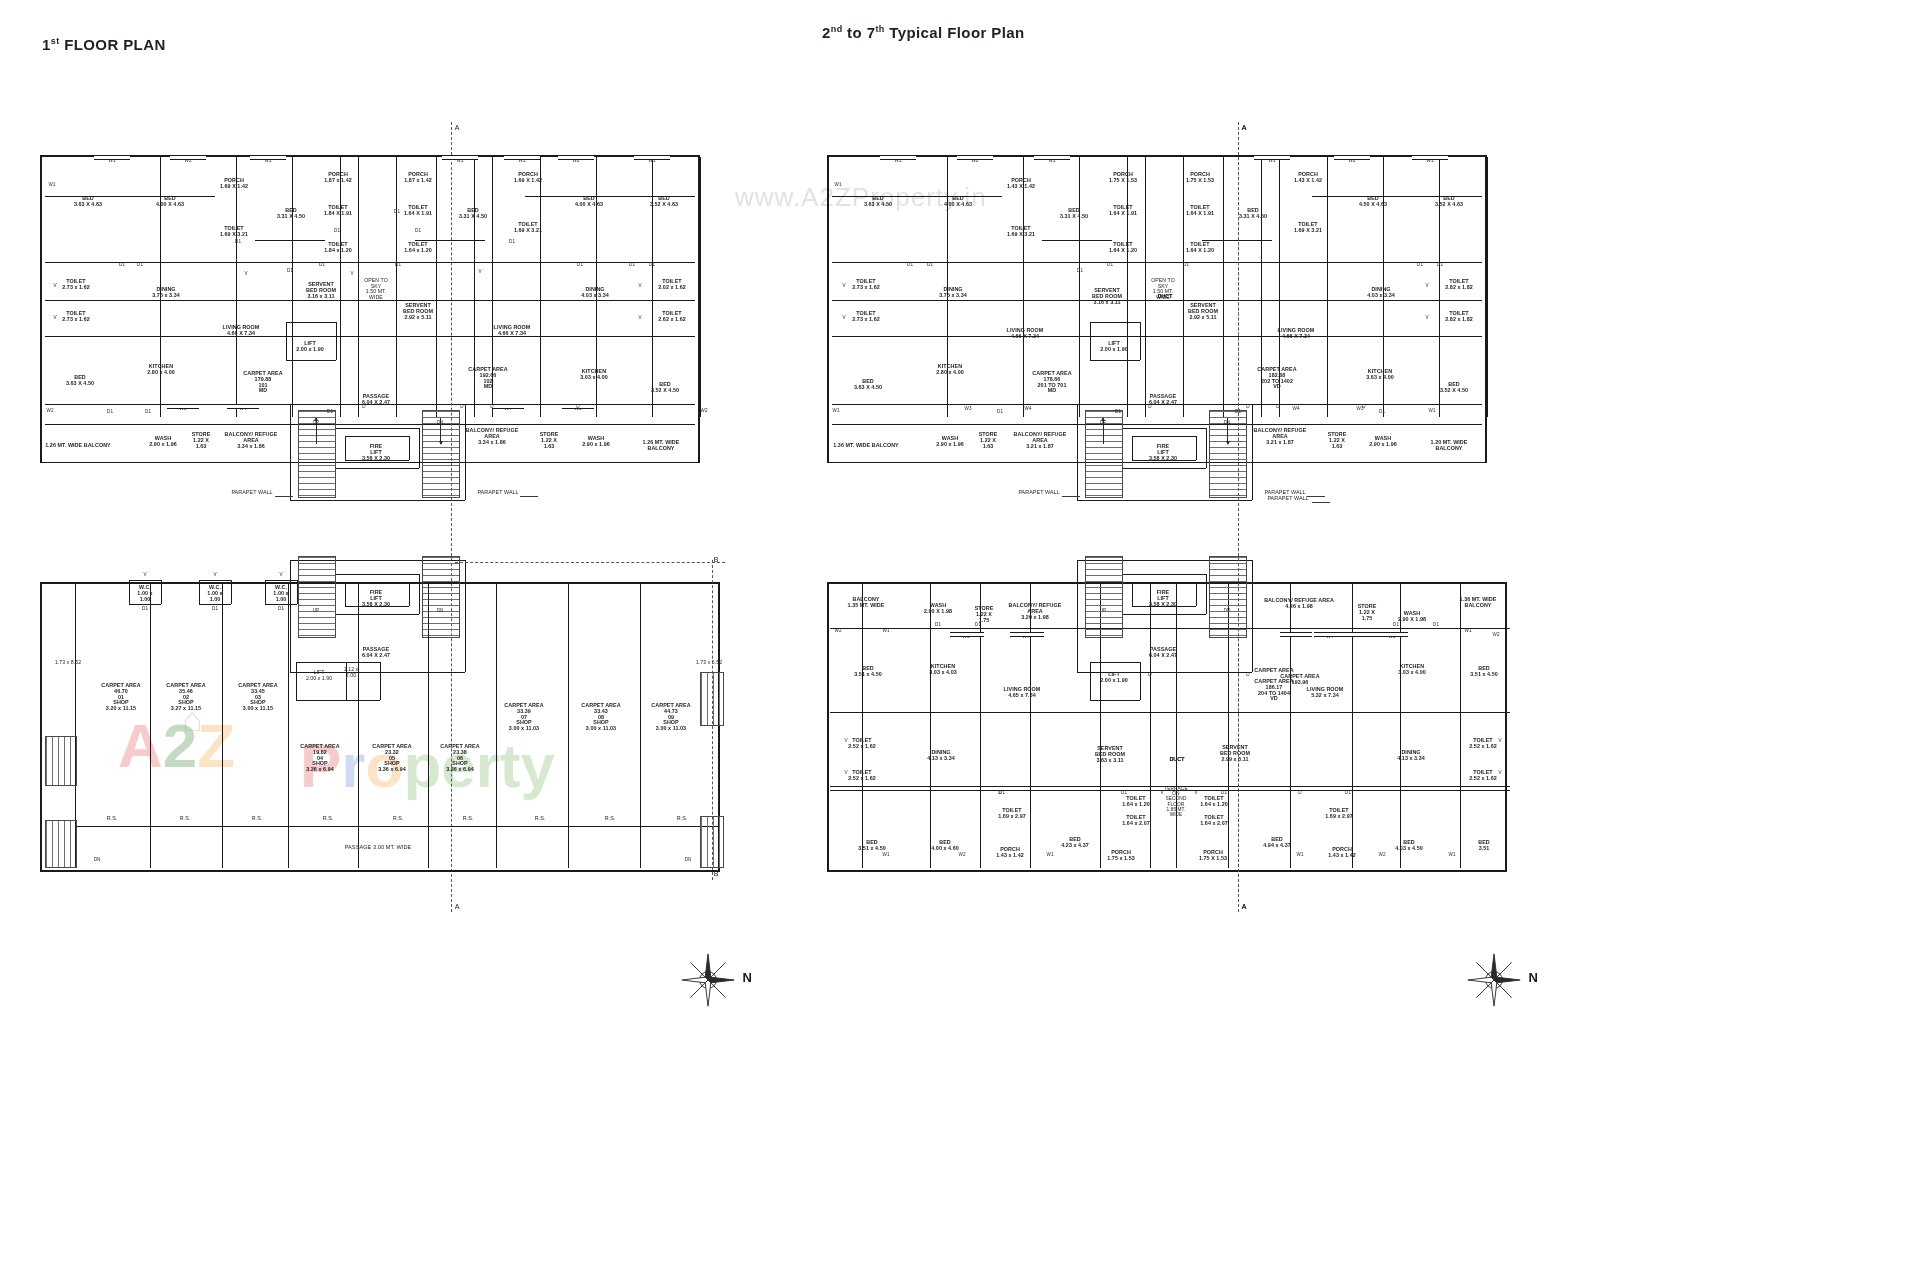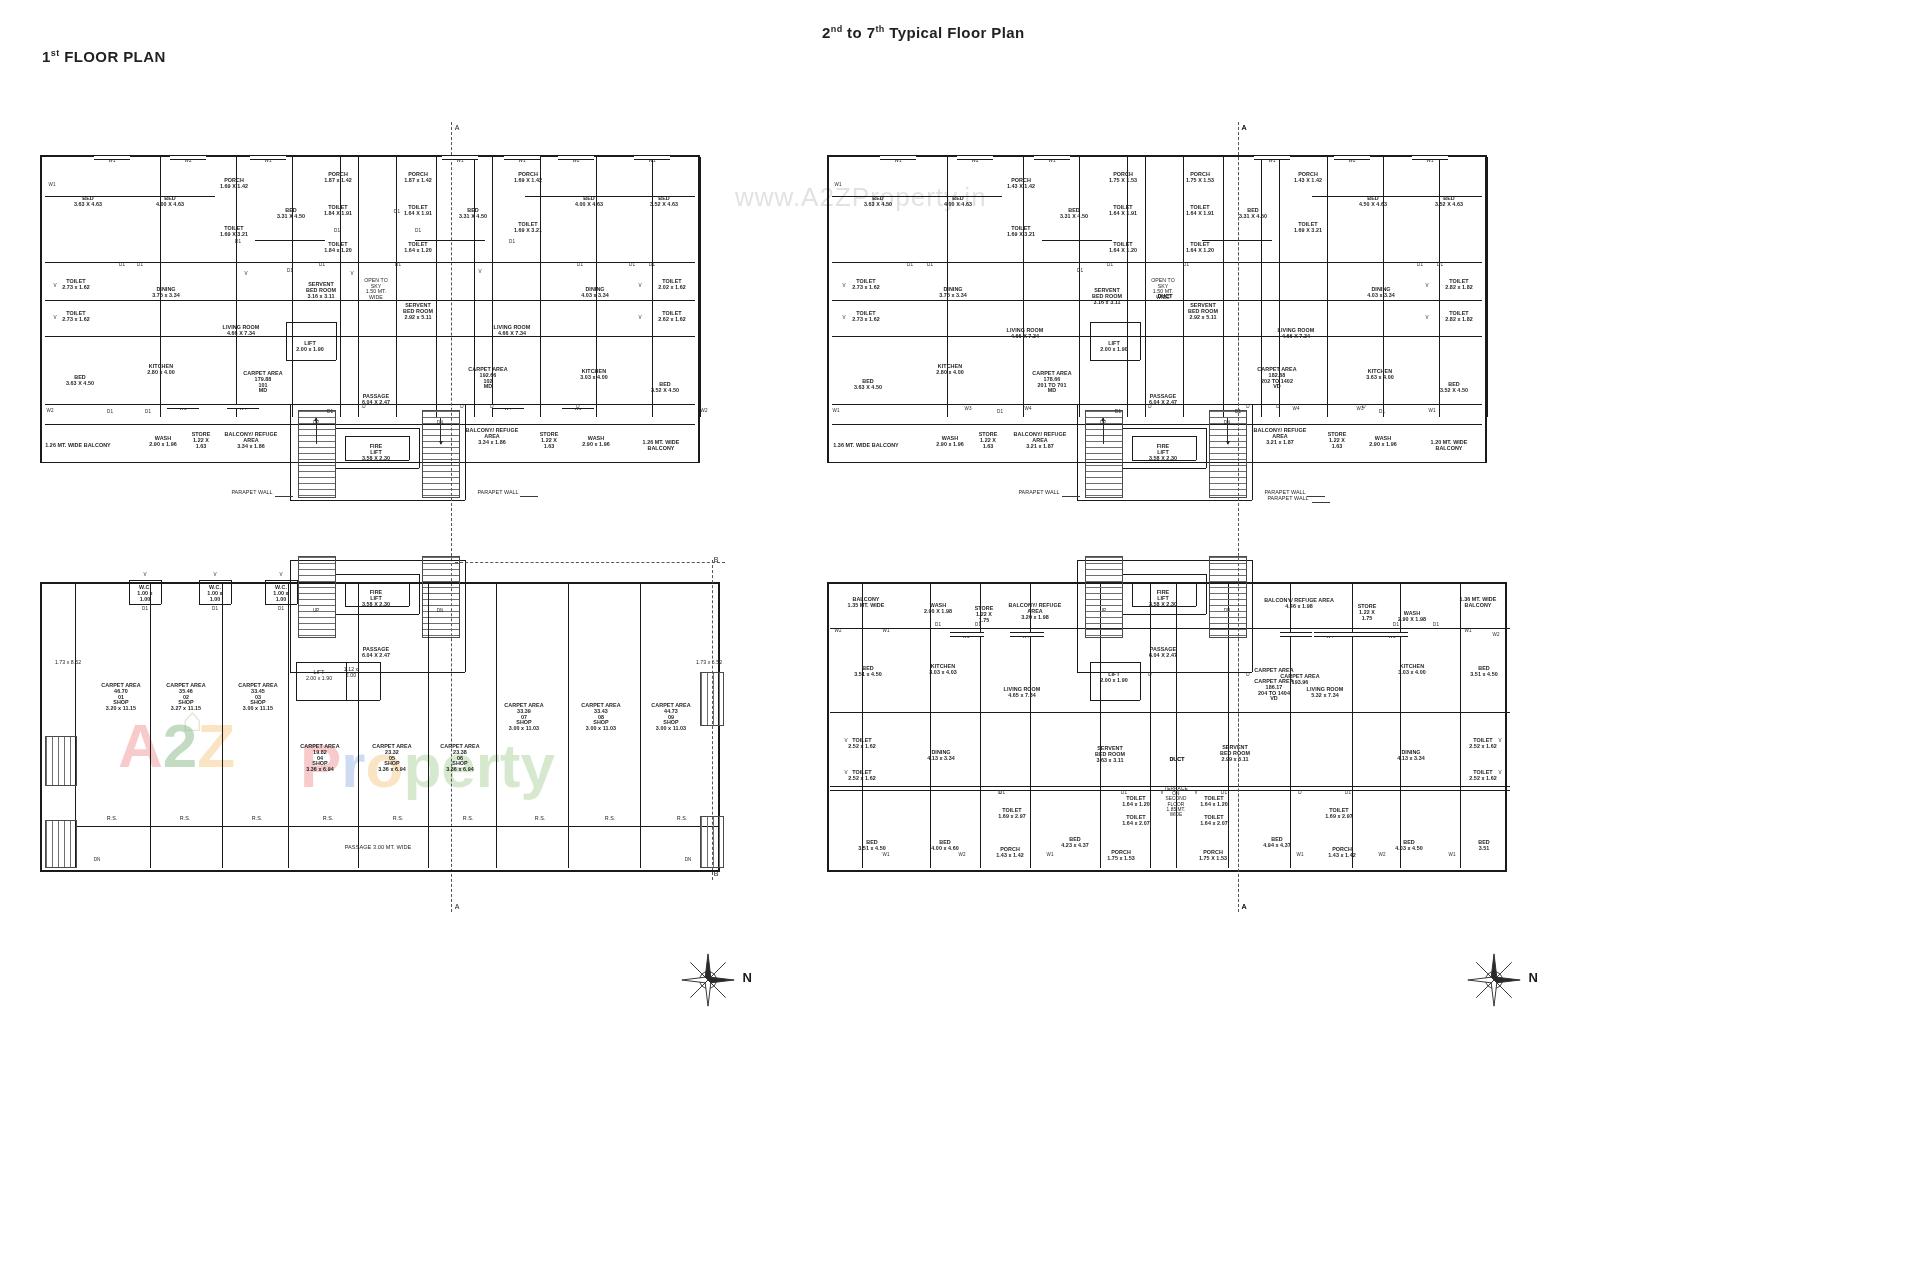--- a/index.html
+++ b/index.html
@@ -38,21 +38,21 @@
   
   .win{position:absolute;border-top:1px solid #1a1a1a;border-bottom:1px solid #1a1a1a;background:#fff;height:3px;}
 
   
   .compass{position:absolute;width:56px;height:56px;}
   .compass .n{position:absolute;right:-16px;top:18px;font-size:13px;font-weight:700;}
 </style>
 </head>
 <body>
 
-<div class="plan-title" style="left:42px;top:48px;">
+<div class="plan-title" style="left:42px;top:36px;">
   <span>1</span><sup>st</sup><span> FLOOR PLAN</span>
 </div>
 <div class="plan-title" style="left:822px;top:24px;">
   <span>2</span><sup>nd</sup><span> to </span><span>7</span><sup>th</sup><span> Typical Floor Plan</span>
 </div>
 
 <div class="wm-url" style="left:735px;top:182px;color:#9aa0a6;">www.A2ZProperty.in</div>
 <div class="wm-big" style="left:118px;top:710px;">
   <span class="wm-a">A</span><span class="wm-2">2</span><span class="wm-z">Z</span>
 </div>

